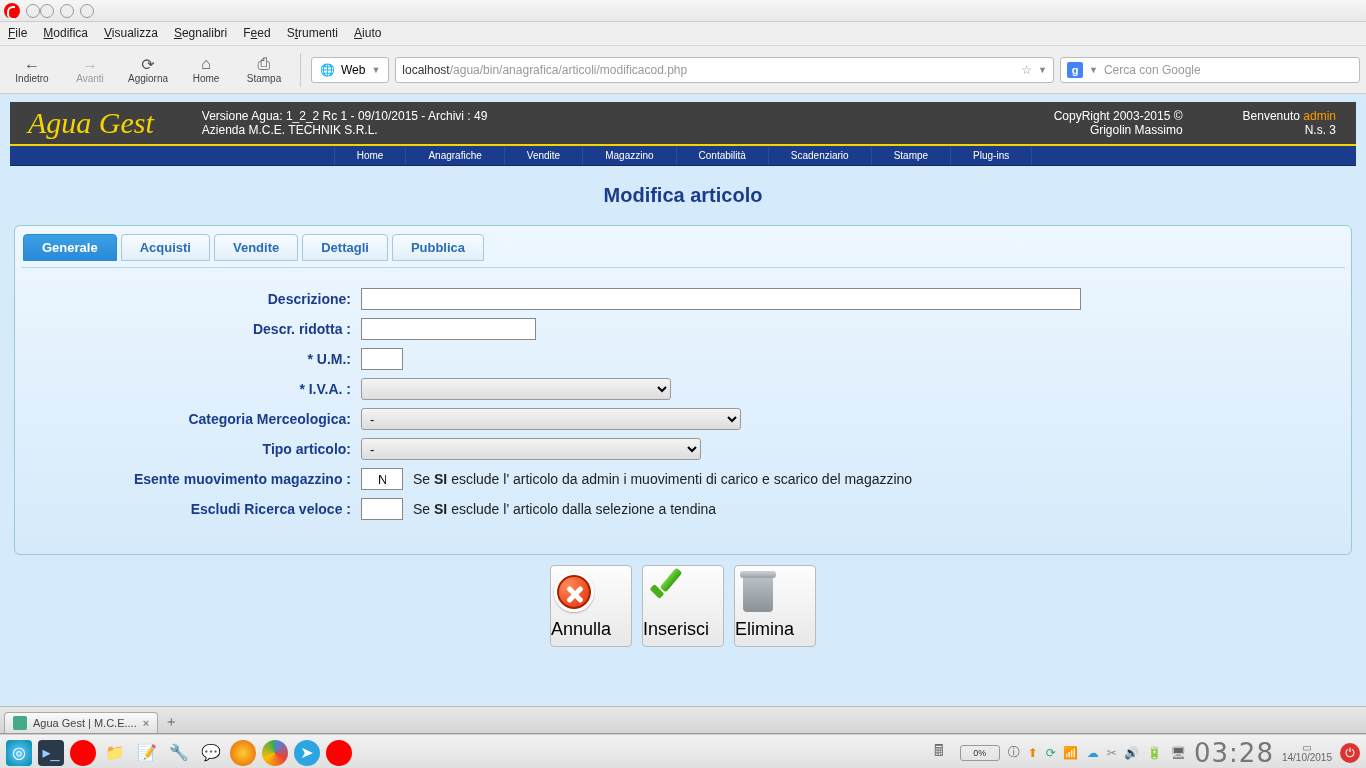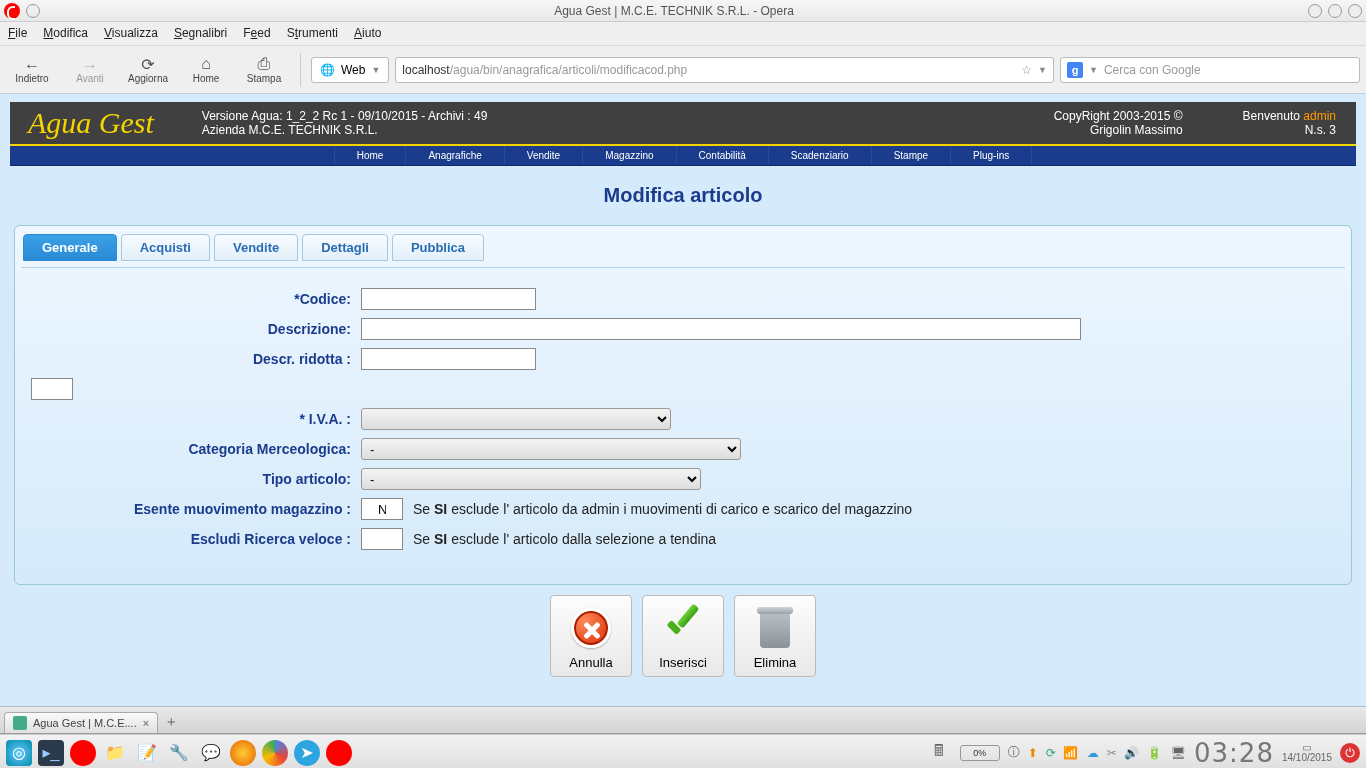--- a/index.html
+++ b/index.html
@@ -57,21 +57,21 @@
 
 .form { padding:20px 10px; }
 .form-row { display:flex; align-items:center; margin-bottom:8px; }
 .form-row label { width:330px; text-align:right; color:#1b3c8c; font-weight:bold; padding-right:10px; font-size:14px; }
 .form-row input[type=text] { border:1px solid #888; height:22px; padding:0 16px; font-size:13px; }
 .form-row select { border:1px solid #999; background:linear-gradient(#f4f4f4,#ddd); height:22px; font-size:13px; padding:0 4px; border-radius:3px; }
 .form-row .hint { margin-left:10px; font-size:14px; color:#222; }
 .form-row .hint b { font-weight:bold; }
 
 .action-row { display:flex; justify-content:center; gap:10px; margin-top:10px; }
-.action-btn { width:82px; height:82px; background:linear-gradient(#fdfdfd,#e8e8e8); border:1px solid #bbb; border-radius:4px; display:flex; flex-direction:column; align-items:center; justify-content:flex-end; padding-bottom:6px; font-size:13px; cursor:pointer; }
+.action-btn { width:82px; height:82px; background:linear-gradient(#fdfdfd,#e8e8e8); border:1px solid #bbb; border-radius:4px; display:flex; flex-direction:column; align-items:flex-start; justify-content:flex-end; padding-bottom:6px; font-size:18px; cursor:pointer; }
 .action-btn .aicon { width:46px; height:46px; margin-bottom:4px; display:flex; align-items:center; justify-content:center; }
 .ic-cancel { width:40px; height:40px; border-radius:50%; background:radial-gradient(circle at 30% 30%, #ff8a5a, #d92a00); border:3px solid #fff; box-shadow:0 1px 2px rgba(0,0,0,.3), inset 0 0 0 2px #a82000; position:relative; }
 .ic-cancel::before,.ic-cancel::after { content:""; position:absolute; left:8px; top:17px; width:20px; height:5px; background:#fff; border-radius:2px; }
 .ic-cancel::before { transform:rotate(45deg); }
 .ic-cancel::after { transform:rotate(-45deg); }
 .ic-check { width:44px; height:44px; position:relative; }
 .ic-check::after { content:""; position:absolute; left:6px; top:18px; width:14px; height:7px; background:#4caf1a; transform:rotate(45deg); border-radius:2px; }
 .ic-check::before { content:""; position:absolute; left:14px; top:6px; width:26px; height:8px; background:linear-gradient(#6fd43a,#3a9e12); transform:rotate(-50deg); border-radius:3px; }
 .ic-trash { width:30px; height:34px; background:linear-gradient(#b8bfc4,#8a9298); border-radius:0 0 4px 4px; position:relative; margin-top:6px; }
 .ic-trash::before { content:""; position:absolute; top:-7px; left:-3px; width:36px; height:7px; background:linear-gradient(#cfd4d8,#9aa1a6); border-radius:3px; }
@@ -89,21 +89,20 @@
 .os-taskbar .clock { font-size:26px; color:#777; font-family: "DejaVu Sans", sans-serif; letter-spacing:1px; }
 .task-icon { width:26px; height:26px; border-radius:4px; display:flex; align-items:center; justify-content:center; font-size:16px; }
 .bat { width:40px; height:16px; border:1px solid #999; border-radius:3px; font-size:9px; display:flex; align-items:center; justify-content:center; color:#333; }
 </style>
 </head>
 <body>
 
 <div class="titlebar">
   <div class="opera-logo"></div>
   <div class="menu-btn"></div>
-  <div class="title">Agua Gest | M.C.E. TECHNIK S.R.L. - Opera</div>
   <div class="win-btns">
     <div class="win-btn"></div>
     <div class="win-btn"></div>
     <div class="win-btn"></div>
   </div>
 </div>
 
 <div class="menubar">
   <span><span class="accel">F</span>ile</span>
   <span><span class="accel">M</span>odifica</span>
@@ -193,32 +192,29 @@
     <div class="tabs">
       <div class="tab active">Generale</div>
       <div class="tab">Acquisti</div>
       <div class="tab">Vendite</div>
       <div class="tab">Dettagli</div>
       <div class="tab">Pubblica</div>
     </div>
 
     <div class="form">
       <div class="form-row">
-        <label>*Codice:</label>
-        <input type="text" style="width: 175px;" value="">
-      </div>
-      <div class="form-row">
         <label>Descrizione:</label>
         <input type="text" style="width: 720px;" value="">
       </div>
       <div class="form-row">
         <label>Descr. ridotta :</label>
         <input type="text" style="width: 175px;" value="">
       </div>
       <div class="form-row">
+        <label>* U.M.:</label>
         <input type="text" style="width: 42px;" value="">
       </div>
       <div class="form-row">
         <label>* I.V.A. :</label>
         <select style="width:310px"><option></option></select>
       </div>
       <div class="form-row">
         <label>Categoria Merceologica:</label>
         <select style="width:380px"><option>-</option></select>
       </div>

